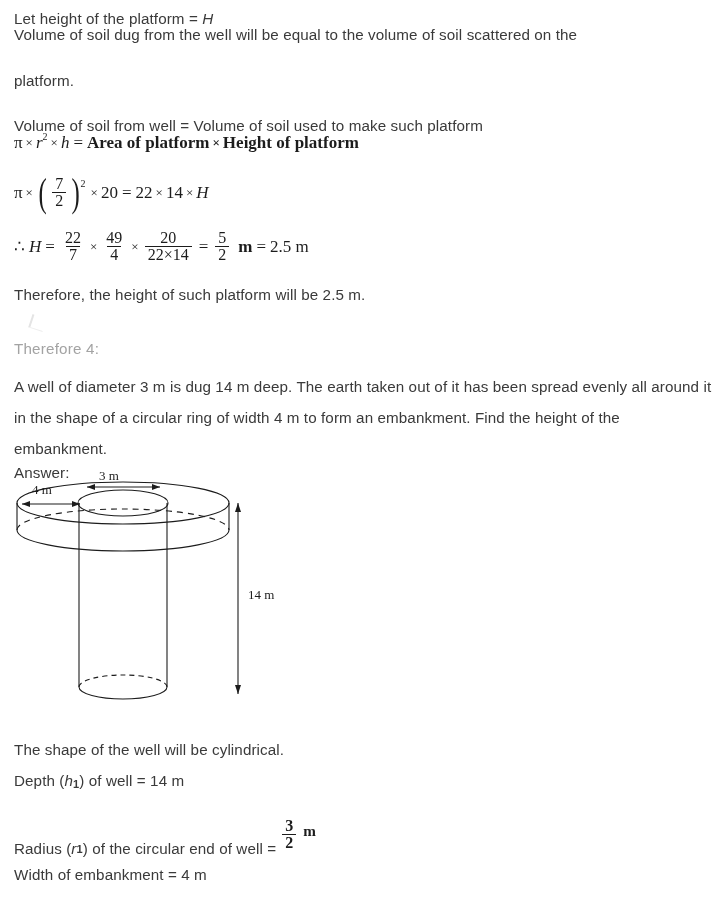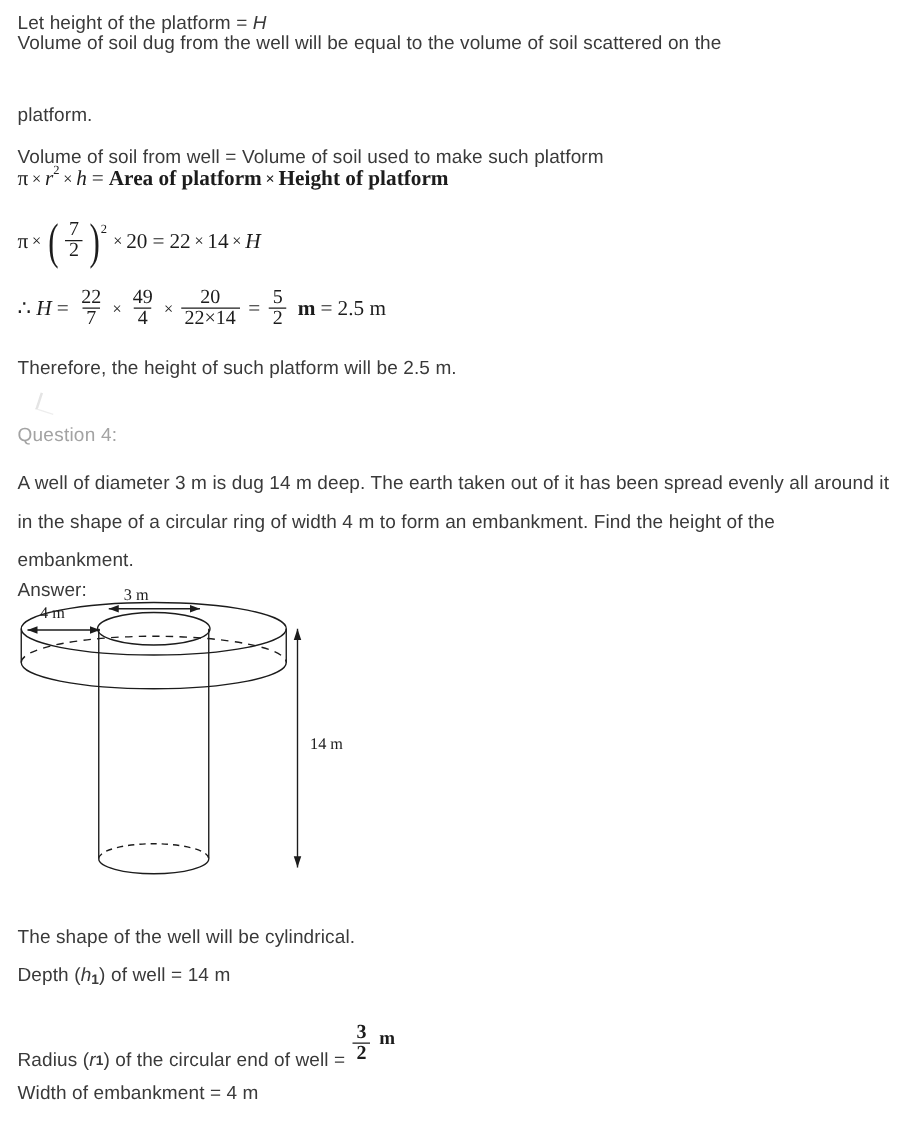--- a/index.html
+++ b/index.html
@@ -120,21 +120,21 @@
 </head>
 <body>
 
 <div class="page">
 
   <div class="line" style="top:10px;">
     <span>Let height of the platform = </span><em class="ital">H</em>
   </div>
 
   <div class="line" style="top:26px;">Volume of soil dug from the well will be equal to the volume of soil scattered on the</div>
-  <div class="line" style="top:84px;">platform.</div>
+  <div class="line" style="top:72px;">platform.</div>
   <div class="line" style="top:117px;">Volume of soil from well = Volume of soil used to make such platform</div>
 
   <div class="math" style="top:133px;">
     <span>π</span>
       <span class="times">×</span>
       <span class="it">r</span>
       <span class="sup2">2</span>
       <span class="times">×</span>
       <span class="it">h</span>
     <span class="op">=</span>
@@ -187,21 +187,21 @@
     </span>
     <span class="bold" style="margin-left:6px;">m</span>
     <span class="op">=</span>
     <span>2.5 m</span>
   </div>
 
   <div class="line" style="top:286px;">Therefore, the height of such platform will be 2.5 m.</div>
 
   <div class="smudge"></div>
 
-  <div class="qlabel" style="top:340px;">Question 4:</div>
+  <div class="qlabel" style="top:340px;">Therefore 4:</div>
 
   <div class="line wrap" style="top:371px; line-height:31px; width:700px;">A well of diameter 3 m is dug 14 m deep. The earth taken out of it has been spread evenly all around it in the shape of a circular ring of width 4 m to form an embankment. Find the height of the embankment.</div>
 
   <div class="line" style="top:464px;">Answer:</div>
 
   <div class="figure">
     <svg width="330" height="260" viewBox="0 0 330 260">
       <g fill="none" stroke="#1c1c1c" stroke-width="1.1">
 
         <g>

